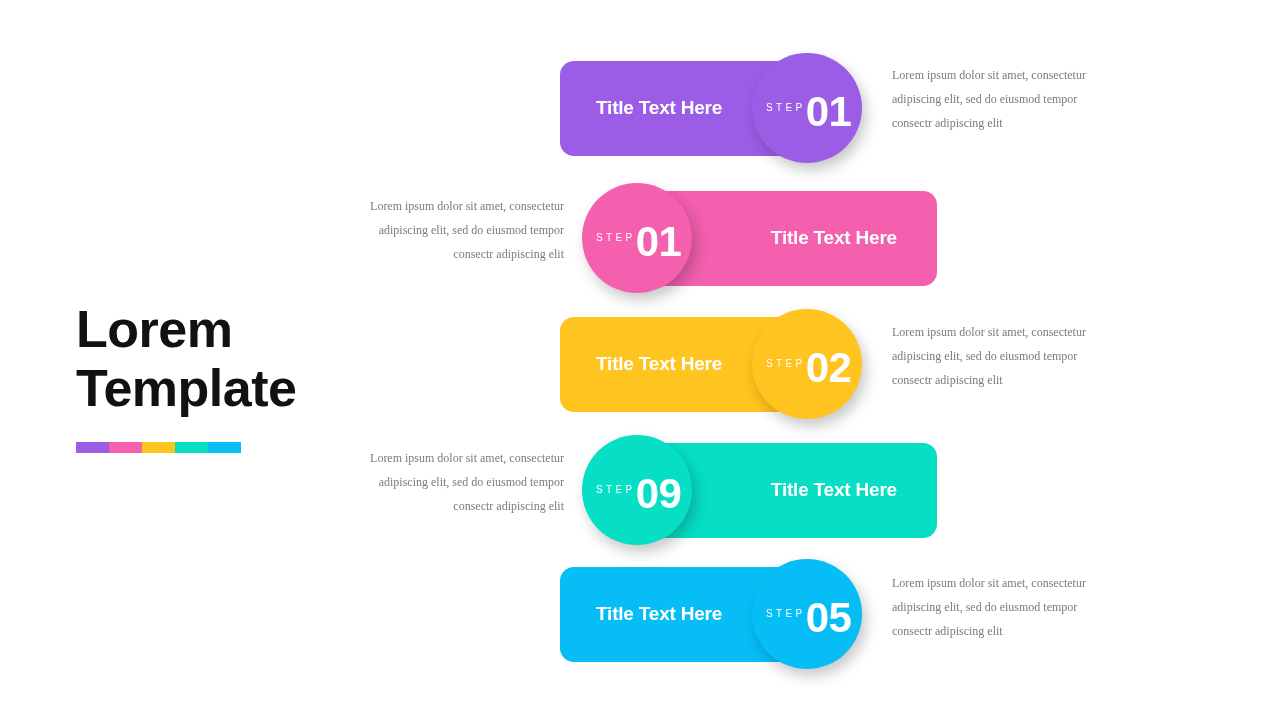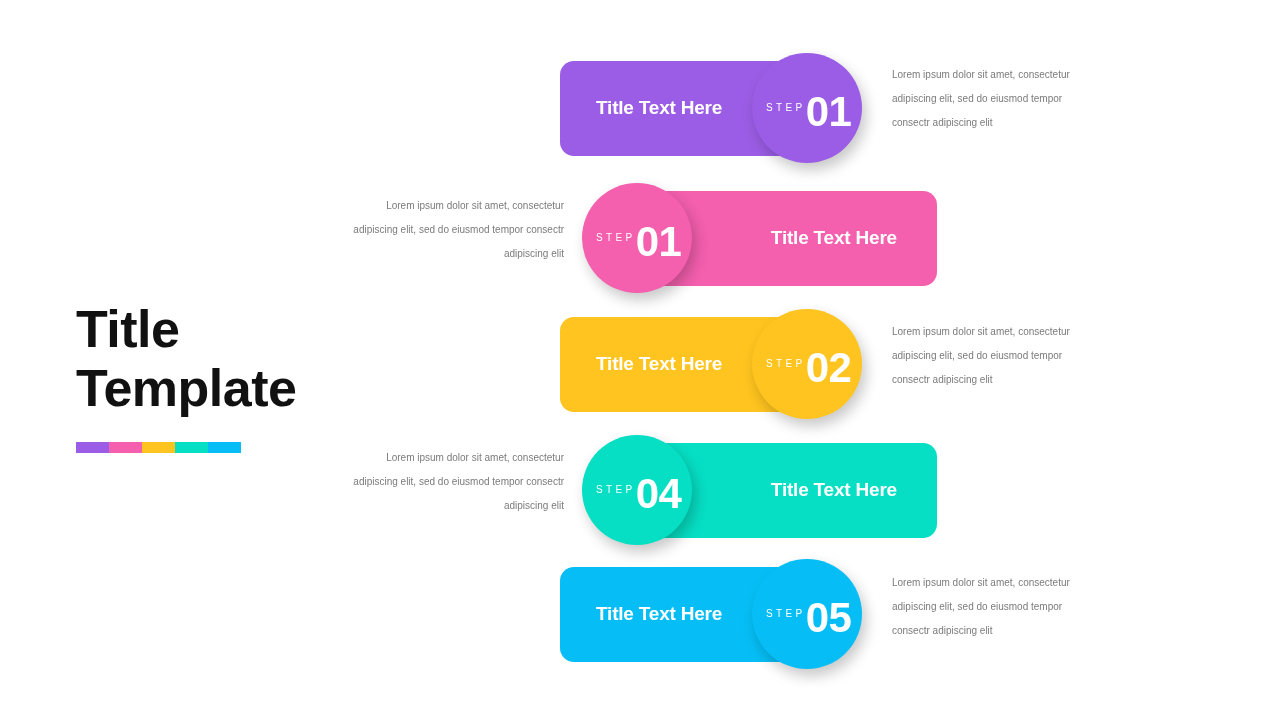--- a/index.html
+++ b/index.html
@@ -119,41 +119,41 @@
     color: #ffffff;
     line-height: 44px;
     letter-spacing: -0.5px;
     margin-top: 8px;
   }
 
   
   .desc {
     position: absolute;
     width: 205px;
-    font-family: Liberation Sans, sans-serif;
-    font-size: 10px;
+    font-family: Liberation Serif, serif;
+    font-size: 12px;
     line-height: 24px;
     color: #7b7b7b;
   }
   .desc.right-side { left: 892px; text-align: left; }
   .desc.left-side  { left: 352px; width: 212px; text-align: right; }
 
   .desc-1 { top: 63px; }
   .desc-2 { top: 194px; }
   .desc-3 { top: 320px; }
   .desc-4 { top: 446px; }
   .desc-5 { top: 571px; }
 </style>
 </head>
 <body>
 
 <div class="slide">
 
   <div class="title-block">
-    <div class="slide-title">Title
+    <div class="slide-title">Lorem
 Template</div>
     <div class="accent-bar">
       <span class="accent-seg" style="background: rgb(155, 93, 229);"></span>
       <span class="accent-seg" style="background: rgb(244, 95, 174);"></span>
       <span class="accent-seg" style="background: rgb(255, 196, 31);"></span>
       <span class="accent-seg" style="background: rgb(6, 223, 196);"></span>
       <span class="accent-seg" style="background: rgb(6, 190, 245);"></span>
     </div>
   </div>
 
@@ -189,21 +189,21 @@
     </div>
   </div>
   <div class="desc right-side desc-3">Lorem ipsum dolor sit amet, consectetur adipiscing elit, sed do eiusmod tempor consectr adipiscing elit</div>
 
   <div class="step-row right-variant row-4">
     <div class="bar" style="background: rgb(6, 223, 196);">
       <span class="bar-title">Title Text Here</span>
     </div>
     <div class="circle" style="background: rgb(6, 223, 196);">
       <span class="circle-step">STEP</span>
-      <span class="circle-num">04</span>
+      <span class="circle-num">09</span>
     </div>
   </div>
   <div class="desc left-side desc-4">Lorem ipsum dolor sit amet, consectetur adipiscing elit, sed do eiusmod tempor consectr adipiscing elit</div>
 
   <div class="step-row left-variant row-5">
     <div class="bar" style="background: rgb(6, 190, 245);">
       <span class="bar-title">Title Text Here</span>
     </div>
     <div class="circle" style="background: rgb(6, 190, 245);">
       <span class="circle-step">STEP</span>

